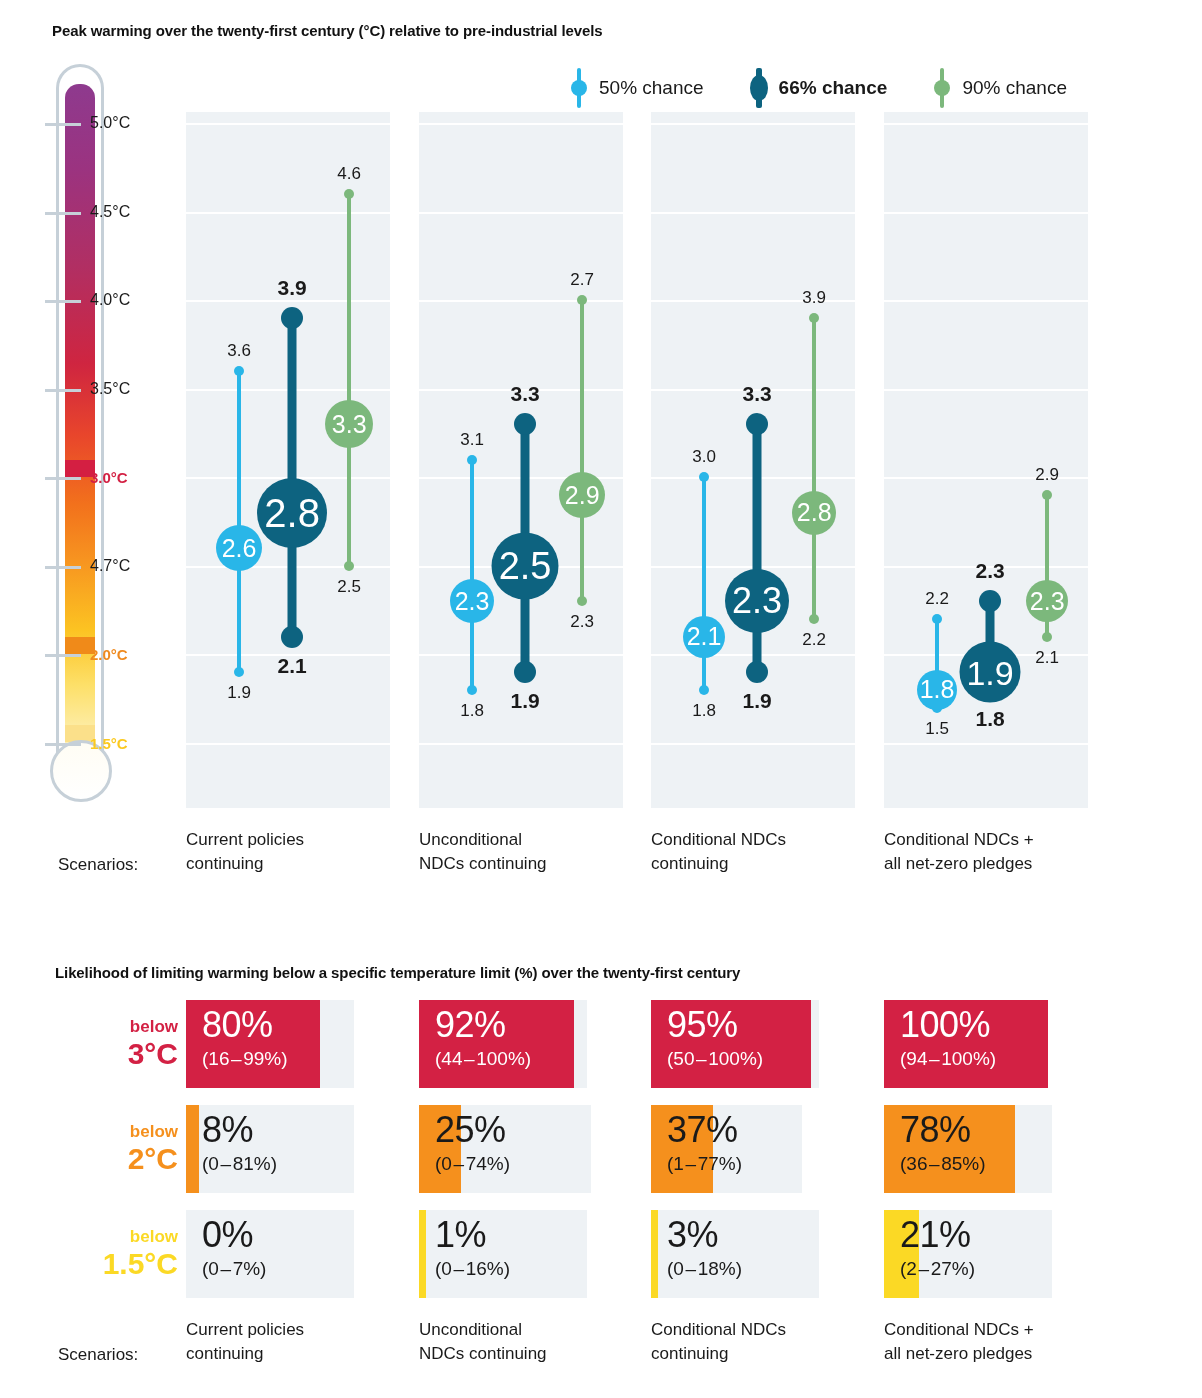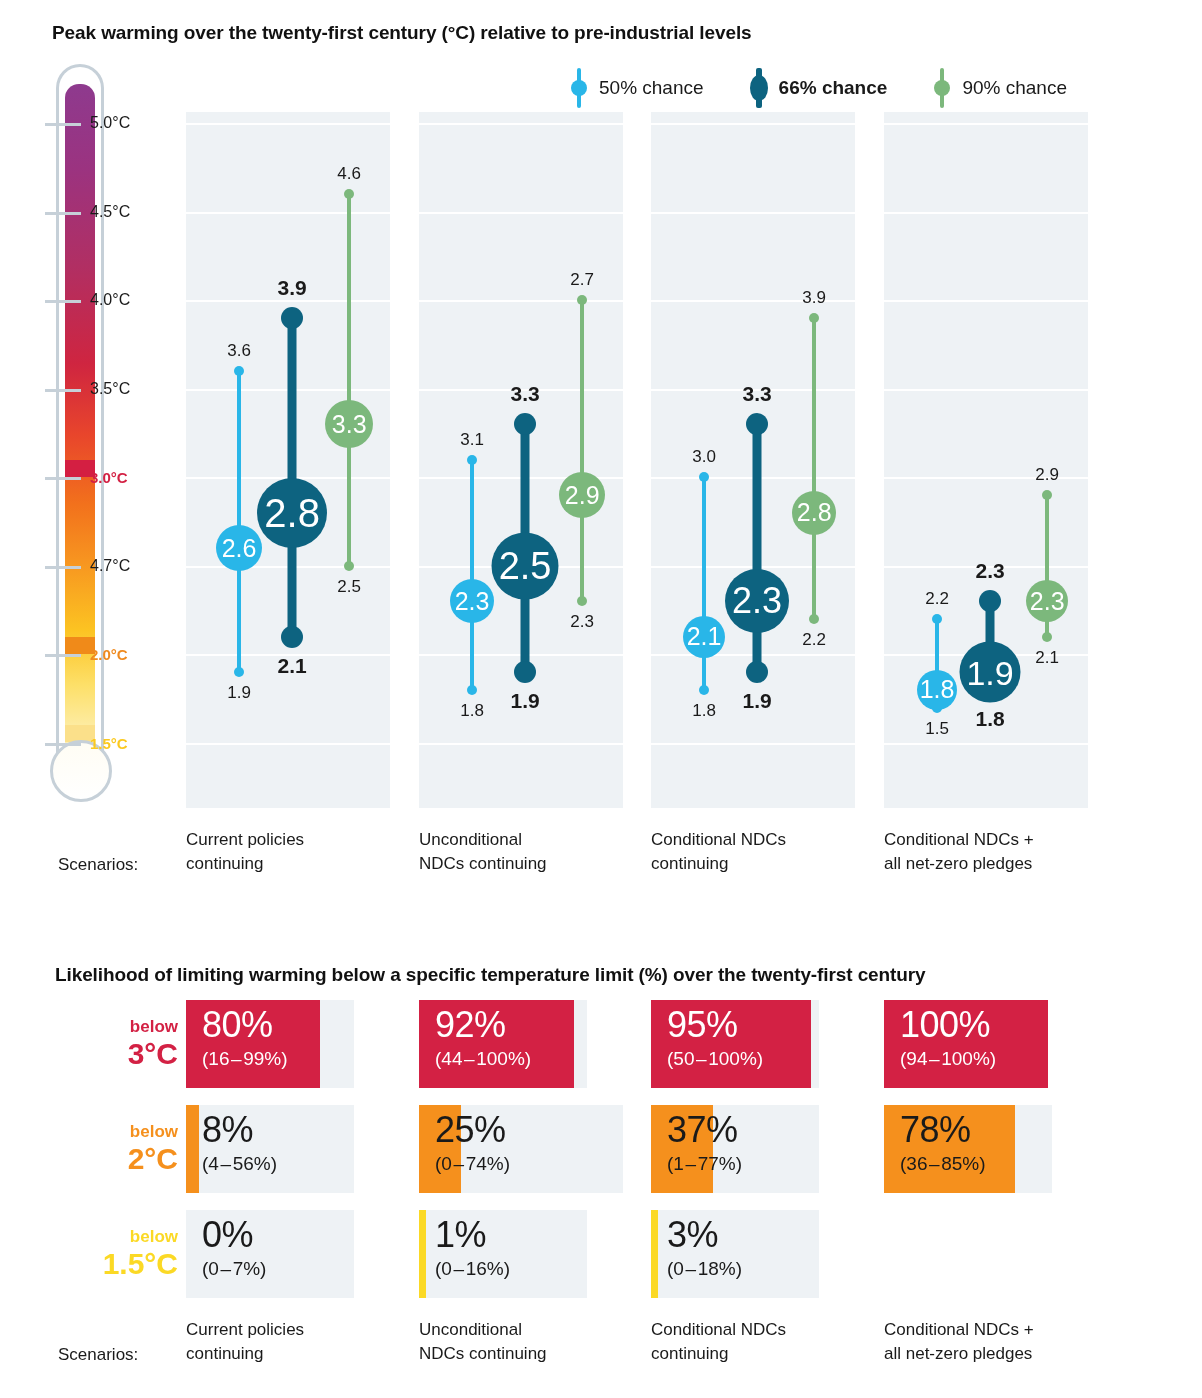--- a/index.html
+++ b/index.html
@@ -9,21 +9,21 @@
     background: #ffffff;
     font-family: "Liberation Sans", sans-serif;
     color: #1a1a1a;
     position: relative;
     overflow: hidden;
   }
 
   
   .section-title{
     position:absolute;
-    font-size:19px;
+    font-size:15px;
     font-weight:bold;
     color:#111;
     letter-spacing:-0.1px;
     white-space:nowrap;
   }
   #title-top   { left:52px; top:22px; }
   #title-bottom{ left:55px; top:948px;margin-top:16px; }
 
   
   #legend{
@@ -389,31 +389,31 @@
     </div>
     <div class="lk-row" style="top: 1105px; width: 1202px;">
       <div class="lk-rowlabel" style="right: 1024px; top: 18px; color: rgb(245, 144, 29);">
         <span class="below">below</span>
         <span class="deg">2°C</span>
       </div>
       <div class="lk-cell" style="left: 186px; width: 168px;">
         <div class="lk-fill" style="width: 13.44px; background: rgb(245, 144, 29);"></div>
         <div class="lk-text" style="color: rgb(26, 26, 26);">
           <span class="lk-value">8%</span>
-          <span class="lk-range">(4 – 56%)</span>
-        </div>
-      </div>
-      <div class="lk-cell" style="left: 419px; width: 204px;">
+          <span class="lk-range">(0 – 81%)</span>
+        </div>
+      </div>
+      <div class="lk-cell" style="left: 419px; width: 172px;">
         <div class="lk-fill" style="width: 42px; background: rgb(245, 144, 29);"></div>
         <div class="lk-text" style="color: rgb(26, 26, 26);">
           <span class="lk-value">25%</span>
           <span class="lk-range">(0 – 74%)</span>
         </div>
       </div>
-      <div class="lk-cell" style="left: 651px; width: 168px;">
+      <div class="lk-cell" style="left: 651px; width: 151px;">
         <div class="lk-fill" style="width: 62.16px; background: rgb(245, 144, 29);"></div>
         <div class="lk-text" style="color: rgb(26, 26, 26);">
           <span class="lk-value">37%</span>
           <span class="lk-range">(1 – 77%)</span>
         </div>
       </div>
       <div class="lk-cell" style="left: 884px; width: 168px;">
         <div class="lk-fill" style="width: 131.04px; background: rgb(245, 144, 29);"></div>
         <div class="lk-text" style="color: rgb(26, 26, 26);">
           <span class="lk-value">78%</span>
@@ -438,20 +438,27 @@
         <div class="lk-text" style="color: rgb(26, 26, 26);">
           <span class="lk-value">1%</span>
           <span class="lk-range">(0 – 16%)</span>
         </div>
       </div>
       <div class="lk-cell" style="left: 651px; width: 168px;">
         <div class="lk-fill" style="width: 7px; background: rgb(251, 217, 37);"></div>
         <div class="lk-text" style="color: rgb(26, 26, 26);">
           <span class="lk-value">3%</span>
           <span class="lk-range">(0 – 18%)</span>
+        </div>
+      </div>
+      <div class="lk-cell" style="left: 884px; width: 168px;">
+        <div class="lk-fill" style="width: 35.28px; background: rgb(251, 217, 37);"></div>
+        <div class="lk-text" style="color: rgb(26, 26, 26);">
+          <span class="lk-value">21%</span>
+          <span class="lk-range">(2 – 27%)</span>
         </div>
       </div>
     </div>
   </div>
 
 <div id="scen-bottom">
     <div class="scen-word" style="left: 58px; top: 1345px;">Scenarios:</div>
     <div class="scen-label" style="left: 186px; top: 1318px;">
       <div>Current policies</div>
       <div>continuing</div>

